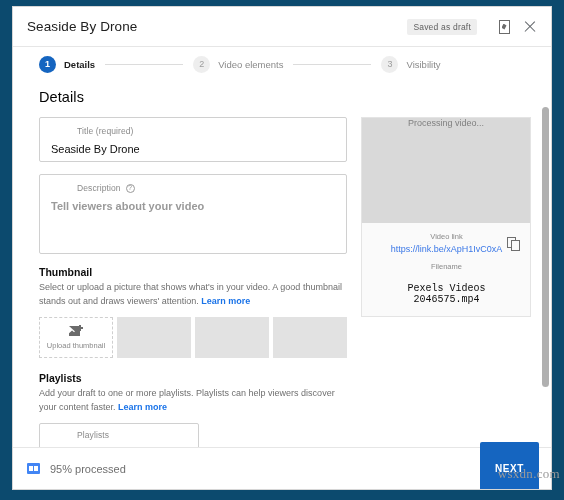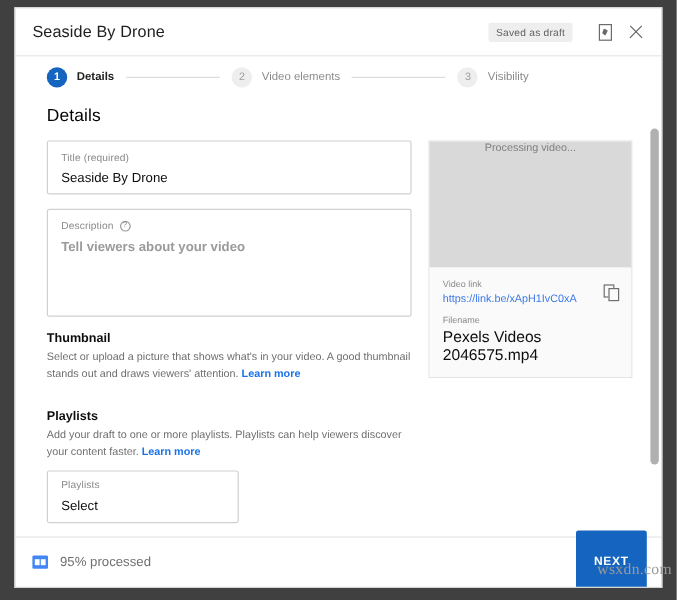--- a/index.html
+++ b/index.html
@@ -2,21 +2,21 @@
 <html><head>
 <meta charset="utf-8">
 <style>
   * { box-sizing: border-box; margin: 0; padding: 0; }
   html, body {
     width: 564px; height: 500px;
     background: #f1f1f1;
     font-family: "Liberation Sans", sans-serif;
     overflow: hidden;
   }
-  #page { position: relative; width: 564px; height: 500px; background: #404040; }
+  #page { position: relative; width: 564px; height: 500px; background: #0c4a6e; }
 
   .dialog {
     position: absolute;
     left: 12px; top: 6px;
     width: 540px; height: 484px;
     background: #ffffff;
     border: 1px solid #d6d6d6;
     display: flex; flex-direction: column;
     overflow: hidden;
   }
@@ -97,26 +97,26 @@
   .col-left { width: 313px; }
   .col-right { width: 170px; }
 
   .field {
     border: 1px solid #d0d0d0; border-radius: 2px;
     padding: 8px 10px 8px 11px; background: #fff;
     margin-bottom: 12px;
   }
   .field-lbl {
     font-size: 8.5px; color: #8a8a8a; letter-spacing: .1px;
-    display: flex; align-items: center; gap: 5px;
+    display: flex; align-items: center; gap: 5px; margin-left: 26px;
   }
   .field-val { font-size: 11px; color: #0d0d0d; margin-top: 7px; }
   .field-ph  { font-size: 11px; color: #9a9a9a; margin-top: 7px; font-weight: bold; }
   .f-title { height: 45px; }
-  .f-desc  { height: 90px; }
+  .f-desc  { height: 80px; }
   .help-ico {
     width: 9px; height: 9px; border: 1px solid #9a9a9a; border-radius: 50%;
     font-size: 6.5px; color: #8a8a8a; display: flex;
     align-items: center; justify-content: center; line-height: 1;
   }
 
   .sec-h2 { font-size: 10.5px; color: #0d0d0d; font-weight: bold; margin-bottom: 3px; }
   .sec-p {
     font-size: 9px; color: #6f6f6f; line-height: 1.5;
     max-width: 312px; margin-bottom: 9px;
@@ -152,24 +152,24 @@
   }
   .select-inner { flex: 1; }
 
   
   .vid-card { border: 1px solid #e4e4e4; width: 170px; }
   .vid-prev {
     height: 105px; background: #d9d9d9;
     display: flex; align-items: flex-start; justify-content: center;
   }
   .vid-prev-txt { font-size: 9px; color: #808080; }
-  .vid-meta { background: #fafafa; padding: 9px 10px 11px 11px; position: relative; }
+  .vid-meta { background: #fafafa; padding: 9px 10px 11px 11px; position: relative; text-align: center; }
   .meta-lbl { font-size: 7.5px; color: #8a8a8a; }
   .meta-link { font-size: 9px; color: #3b78e7; margin-top: 3px; word-break: break-all; }
-  .meta-val { font-size: 13px; color: #0d0d0d; margin-top: 2px; }
+  .meta-val { font-size: 10px; color: #0d0d0d; margin-top: 12px; font-family: Liberation Mono, monospace; }
   .meta-gap { height: 8px; }
   .copy-ico { position: absolute; right: 10px; top: 14px; width: 13px; height: 13px; }
   .copy-ico .b1 {
     position: absolute; left: 0; top: 0; width: 9px; height: 11px;
     border: 1.3px solid #6e6e6e; background: #fafafa;
   }
   .copy-ico .b2 {
     position: absolute; left: 3.5px; top: 2.5px; width: 9px; height: 11px;
     border: 1.3px solid #6e6e6e; background: #fafafa;
   }
@@ -264,20 +264,32 @@
               </div>
               <div class="field-ph">Tell viewers about your video</div>
             </div>
 
             <div class="sec-h2">Thumbnail</div>
             <div class="sec-p">
               <span>Select or upload a picture that shows what's in your video. A good thumbnail stands out and draws viewers' attention.</span>
               <span class="lnk-b">Learn more</span>
             </div>
 
+            <div class="thumbs">
+              <div class="thumb-up">
+                <span class="img-ico">
+                  <span class="bx"></span>
+                    <span class="plus"></span>
+                </span>
+                <span class="thumb-up-lbl">Upload thumbnail</span>
+              </div>
+              <div class="thumb-ph"></div>
+              <div class="thumb-ph"></div>
+              <div class="thumb-ph"></div>
+            </div>
 
             <div class="sec-gap"></div>
 
             <div class="sec-h2">Playlists</div>
             <div class="sec-p">
               <span>Add your draft to one or more playlists. Playlists can help viewers discover your content faster.</span>
               <span class="lnk-b">Learn more</span>
             </div>
 
             <div class="select-box">

